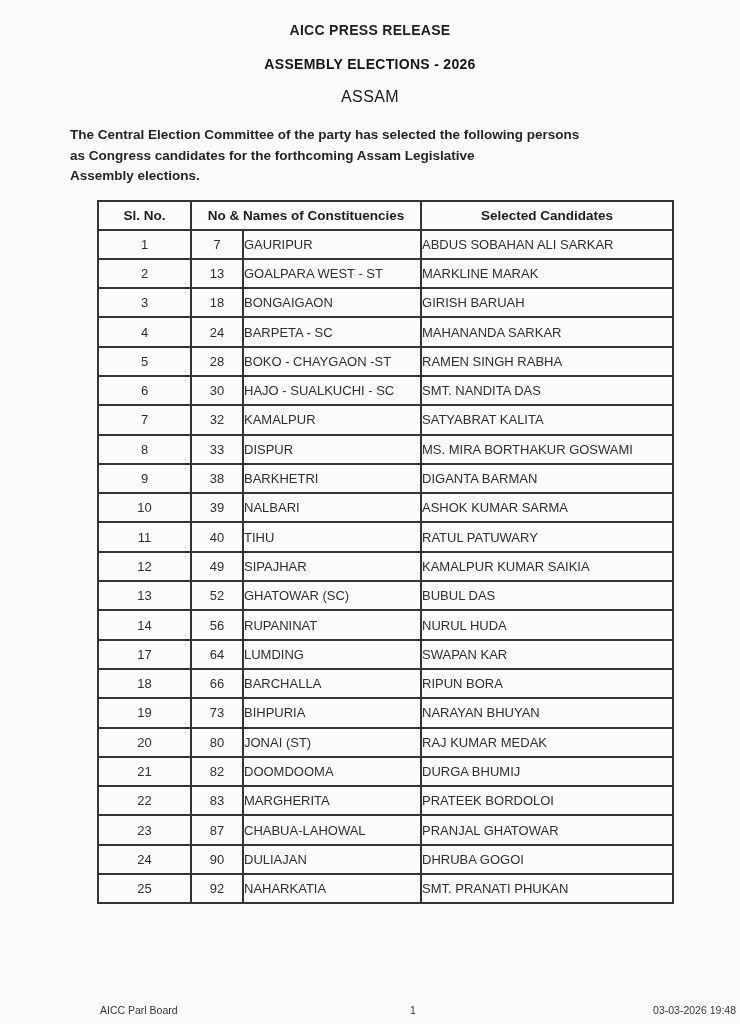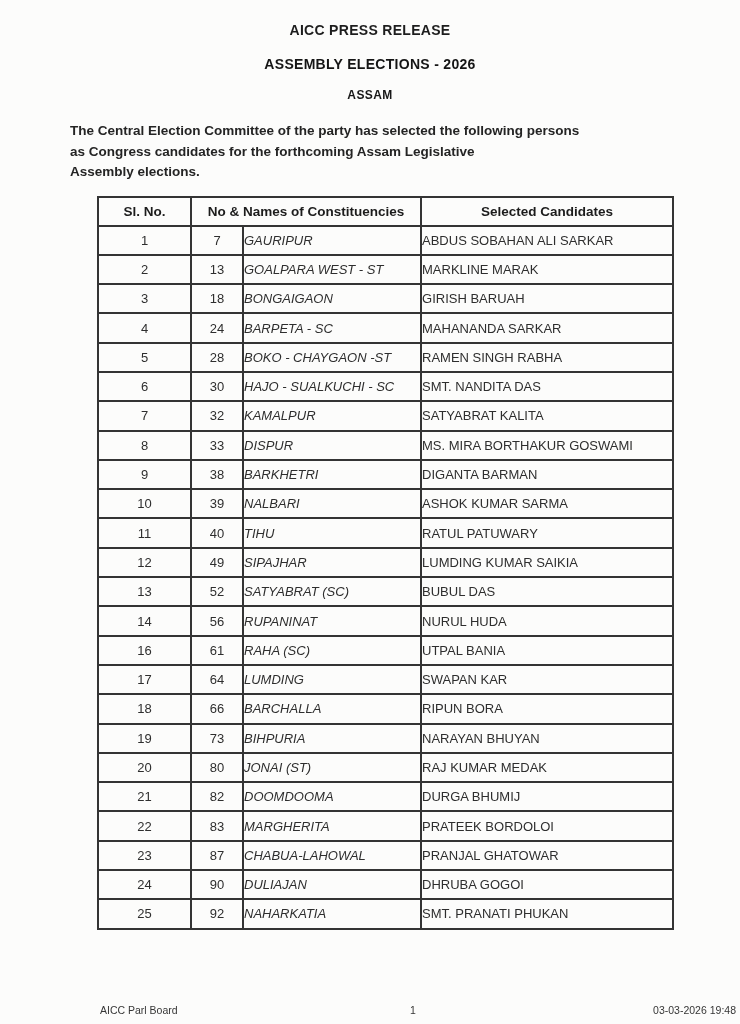--- a/index.html
+++ b/index.html
@@ -14,21 +14,21 @@
     overflow: hidden;
   }
   .titles { text-align: center; padding-top: 22px; }
   .title-1 {
     font-size: 14px; font-weight: bold; color: #1d1d1d; letter-spacing: 0.3px;
   }
   .title-2 {
     font-size: 14px; font-weight: bold; color: #151515; margin-top: 18px; letter-spacing: 0.3px;
   }
   .title-3 {
-    font-size: 12px; font-weight: bold; color: #181818; margin-top: 16px; letter-spacing: 0.4px;
+    font-size: 16px; font-weight: normal; color: #181818; margin-top: 16px; letter-spacing: 0.4px;
   }
   .intro {
     margin: 19px auto 0 auto;
     width: 600px;
     font-size: 13.5px;
     font-weight: bold;
     color: #242424;
     line-height: 20.5px;
   }
   table.candidates {
@@ -50,21 +50,21 @@
     text-align: center;
     padding: 0 5px;
   }
   table.candidates td {
     height: 27.3px;
     font-size: 13px;
     color: #2e2e2e;
     padding: 0;
   }
   td.c0, td.c1 { text-align: center; }
-  td.c2 { text-align: left; padding-left: 8px; font-style: italic; }
+  td.c2 { text-align: left; padding-left: 8px; }
   td.c3 { text-align: left; padding-left: 5px; }
   .col-sl   { width: 93px; }
   .col-no   { width: 52px; }
   .col-name { width: 178px; }
   .col-cand { width: 252px; }
   .footer {
     position: absolute;
     left: 0; right: 0;
     bottom: 8px;
     height: 16px;
@@ -171,39 +171,33 @@
         <tr>
           <td class="c0">11</td>
           <td class="c1">40</td>
           <td class="c2">TIHU</td>
           <td class="c3">RATUL PATUWARY</td>
         </tr>
         <tr>
           <td class="c0">12</td>
           <td class="c1">49</td>
           <td class="c2">SIPAJHAR</td>
-          <td class="c3">LUMDING KUMAR SAIKIA</td>
+          <td class="c3">KAMALPUR KUMAR SAIKIA</td>
         </tr>
         <tr>
           <td class="c0">13</td>
           <td class="c1">52</td>
-          <td class="c2">SATYABRAT (SC)</td>
+          <td class="c2">GHATOWAR (SC)</td>
           <td class="c3">BUBUL DAS</td>
         </tr>
         <tr>
           <td class="c0">14</td>
           <td class="c1">56</td>
           <td class="c2">RUPANINAT</td>
           <td class="c3">NURUL HUDA</td>
-        </tr>
-        <tr>
-          <td class="c0">16</td>
-          <td class="c1">61</td>
-          <td class="c2">RAHA (SC)</td>
-          <td class="c3">UTPAL BANIA</td>
         </tr>
         <tr>
           <td class="c0">17</td>
           <td class="c1">64</td>
           <td class="c2">LUMDING</td>
           <td class="c3">SWAPAN KAR</td>
         </tr>
         <tr>
           <td class="c0">18</td>
           <td class="c1">66</td>

